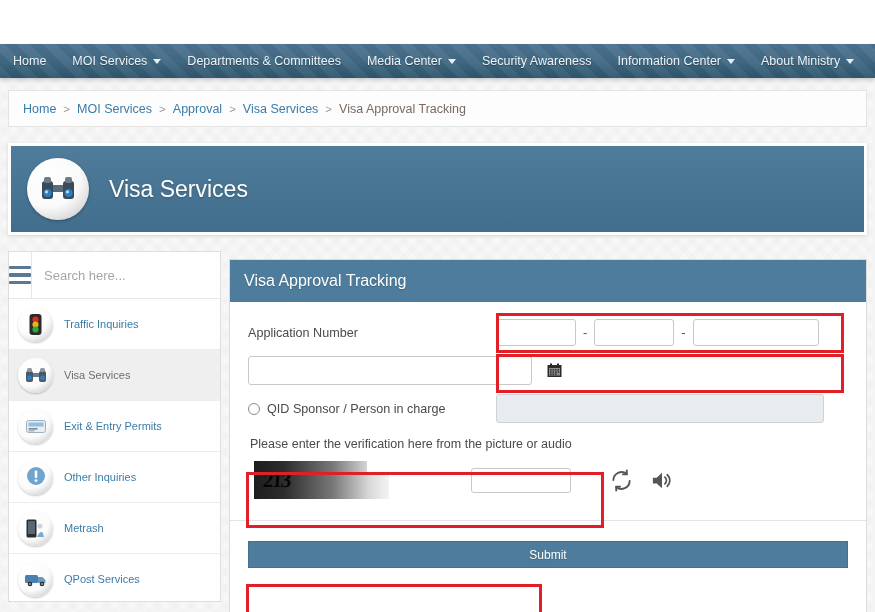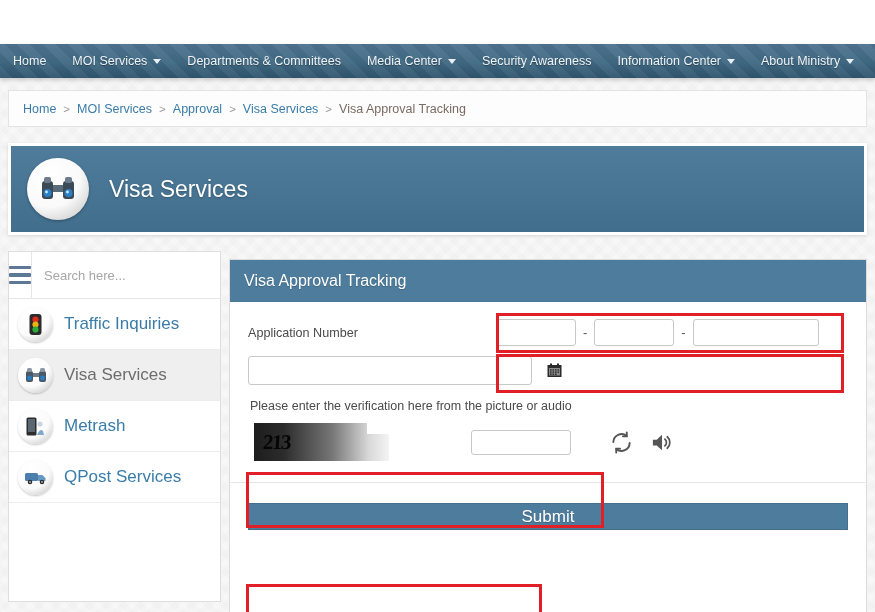--- a/index.html
+++ b/index.html
@@ -96,21 +96,21 @@
   }
   .search-input::placeholder { color: #a7a7a7; }
 
   .side-item {
     height: 51px; display: flex; align-items: center;
     padding-left: 9px; gap: 11px;
     border-bottom: 1px solid #ededed; cursor: pointer;
     background: #ffffff;
   }
   .side-item.active { background: #efefef; }
-  .side-label { font-size: 17px; color: #3a7ca8; text-align: right; }
+  .side-label { font-size: 11px; color: #3a7ca8; text-align: right; }
   .side-item.active .side-label { color: #6d6d6d; }
   .ico {
     width: 35px; height: 35px; border-radius: 50%; flex: none;
     background: radial-gradient(circle at 35% 28%, #ffffff 0%, #fbfbfb 55%, #d8d8d8 80%, #f0f0f0 100%);
     box-shadow: 0 1px 2px rgba(0,0,0,0.22);
     display: flex; align-items: center; justify-content: center;
   }
 
   
   .panel {
@@ -181,21 +181,21 @@
     outline: none; padding: 0 6px; font-size: 12.5px;
     font-family: "Liberation Sans", sans-serif;
   }
   .cap-icon { margin-left: 17px; cursor: pointer; display: flex; align-items: center; }
 
   .divider { border-top: 1px solid #e4e4e4; margin: 17px -18px 0 -18px; }
 
   .btnrow { display: flex; gap: 14px; padding-top: 20px; }
   .btn {
     flex: 1; height: 27px; background: #4e7c9c; border: 1px solid #456f8c;
-    color: #ffffff; font-size: 17px; cursor: pointer;
+    color: #ffffff; font-size: 12px; cursor: pointer;
     display: flex; align-items: center; justify-content: center;
     font-family: "Liberation Sans", sans-serif;
     text-shadow: 0 1px 1px rgba(0,0,0,0.2);
   }
 
   
   .hl { position: absolute; border: 3px solid #e01f26; pointer-events: none; }
   #hl-appnum  { left: 496px; top: 269px; width: 348px; height: 40px; }
   #hl-appdate { left: 496px; top: 310px; width: 348px; height: 39px; }
   #hl-captcha { left: 246px; top: 428px; width: 358px; height: 56px; }
@@ -293,22 +293,44 @@
           <rect x="8" y="6" width="6" height="4" fill="#6d7c8a"></rect>
           <rect x="2" y="1" width="5" height="4" rx="1.5" fill="#8b98a4"></rect>
           <rect x="15" y="1" width="5" height="4" rx="1.5" fill="#8b98a4"></rect>
           <circle cx="4.5" cy="11" r="2.4" fill="#2a7fc4"></circle>
           <circle cx="17.5" cy="11" r="2.4" fill="#2a7fc4"></circle>
         </svg>
       </span>
       <span class="side-label">Visa Services</span>
     </div>
 
-
-
+    <div class="side-item">
+      <span class="ico">
+        <svg width="22" height="17" viewBox="0 0 22 17">
+          <rect x="1.5" y="2.5" width="19" height="12" rx="2" fill="#e9eef2" stroke="#9fb0bd" stroke-width="1"></rect>
+          <rect x="3.5" y="4.5" width="15" height="4" fill="#8fc0e0"></rect>
+          <rect x="3.5" y="10" width="9" height="1.6" fill="#7a8a96"></rect>
+          <rect x="3.5" y="12.2" width="6" height="1.2" fill="#9aa8b4"></rect>
+        </svg>
+      </span>
+      <span class="side-label">Exit &amp; Entry Permits</span>
+    </div>
+
+
+    <div class="side-item">
+      <span class="ico">
+        <svg width="22" height="22" viewBox="0 0 22 22">
+          <circle cx="11" cy="10" r="9" fill="#6fa4cf"></circle>
+          <path d="M7 17 L11 13 L14 16 Z" fill="#6fa4cf"></path>
+          <rect x="9.7" y="4.5" width="2.6" height="7.5" rx="1.3" fill="#ffffff"></rect>
+          <circle cx="11" cy="14.6" r="1.4" fill="#ffffff"></circle>
+        </svg>
+      </span>
+      <span class="side-label">Other Inquiries</span>
+    </div>
 
     <div class="side-item">
       <span class="ico">
         <svg width="21" height="21" viewBox="0 0 21 21">
           <rect x="1.5" y="1.5" width="10" height="18" rx="1.5" fill="#2c2c2c"></rect>
           <rect x="3" y="3" width="7" height="13" fill="#5a6672"></rect>
           <circle cx="15" cy="8" r="2.6" fill="#c8d6e2"></circle>
           <path d="M12 19 q3-7 6-4 l1 4 z" fill="#7fa9cc"></path>
         </svg>
       </span>
@@ -366,20 +388,29 @@
                   <rect x="10.5" y="8.4" width="1.6" height="1.4"></rect>
                 <rect x="3" y="10.5" width="1.6" height="1.4"></rect>
                   <rect x="5.5" y="10.5" width="1.6" height="1.4"></rect>
                 <rect x="8" y="10.5" width="1.6" height="1.4"></rect>
               </g>
             </svg>
           </span>
         </div>
       </div>
 
+      <div class="frow">
+        <div class="flabel">
+          <span class="radio"></span>
+          <span>QID Sponsor / Person in charge</span>
+        </div>
+        <div class="fctl">
+          <input class="txt disabled" style="width: 328px; height: 29px;" type="text" disabled="" value="">
+        </div>
+      </div>
 
       <div class="captcha-note">Please enter the verification here from the picture or audio</div>
 
       <div class="captcha-wrap">
         <div class="captcha-box">
           <div class="captcha-img">
             <span class="captcha-text">213</span>
           </div>
           <input class="captcha-input" type="text" value="" style="">
         </div>

